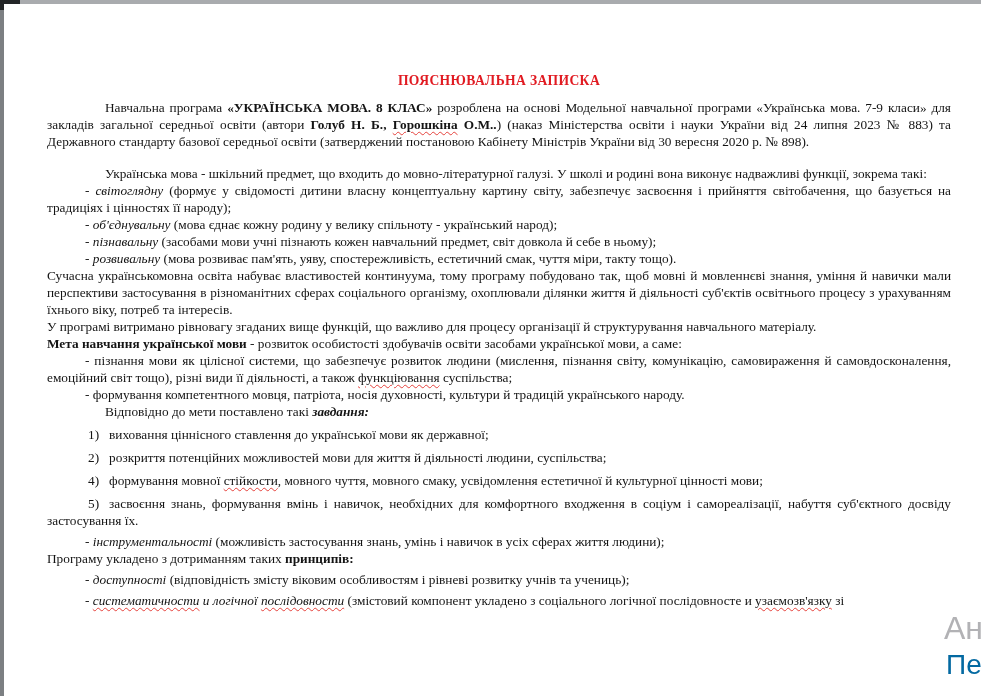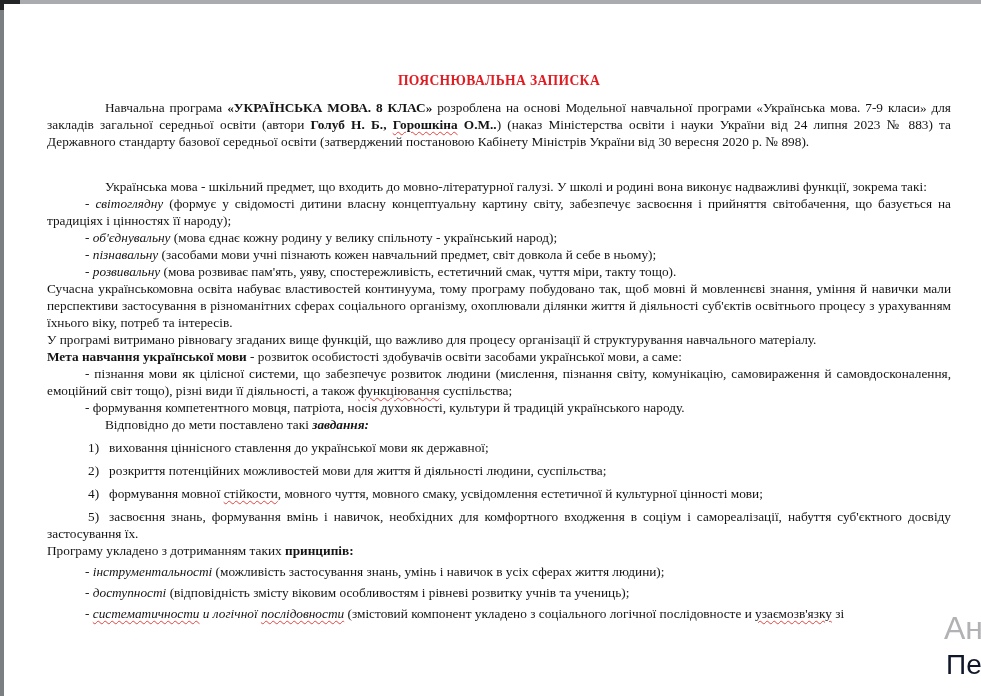--- a/index.html
+++ b/index.html
@@ -32,42 +32,42 @@
     text-align:center;
     font-size:13.6px;
     font-weight:bold;
     color:#e11b22;
     letter-spacing:.4px;
   }
   .para{margin:0;text-align:justify;}
   .p-indent{text-indent:58px;}
   .p-bullet{text-indent:38px;}
   .p-num{text-indent:41px;margin-top:6px;}
-  .p-gapbefore{margin-top:28px;}
+  .p-gapbefore{margin-top:15px;}
   .p-smallgap{margin-top:4px;}
   .b{font-weight:bold;}
   .i{font-style:italic;}
   .sq{
     text-decoration-line:underline;
     text-decoration-style:wavy;
     text-decoration-color:#e5423c;
     text-decoration-thickness:1px;
     text-underline-offset:2px;
     margin-top:40px;
   }
   .tab{display:inline-block;width:10px;}
 
   .watermark{
     position:absolute;
     font-family:"Liberation Sans","DejaVu Sans",sans-serif;
     font-weight:normal;
     user-select:none;
   }
   .wm1{left:944px;top:610px;font-size:32px;color:#b2b2b5;}
-  .wm2{left:946px;top:649px;font-size:28px;color:#0f172a;}
+  .wm2{left:946px;top:649px;font-size:28px;color:#0369a1;}
 </style>
 </head>
 <body>
 
 <div class="page">
   <div class="top-bar"></div>
   <div class="top-bar-dark"></div>
   <div class="left-strip"></div>
   <div class="left-strip-dark"></div>
 
@@ -83,22 +83,22 @@
         <p class="para"><span>Сучасна українськомовна освіта набуває властивостей континуума, тому програму побудовано так, щоб мовні й мовленнєві знання, уміння й навички мали перспективи застосування в різноманітних сферах соціального організму, охоплювали ділянки життя й діяльності суб'єктів освітнього процесу з урахуванням їхнього віку, потреб та інтересів.</span></p>
         <p class="para"><span>У програмі витримано рівновагу згаданих вище функцій, що важливо для процесу організації й структурування навчального матеріалу.</span></p>
         <p class="para"><span class="b">Мета навчання української мови</span><span> - розвиток особистості здобувачів освіти засобами української мови, а саме:</span></p>
         <p class="para p-bullet"><span>- пізнання мови як цілісної системи, що забезпечує розвиток людини (мислення, пізнання світу, комунікацію, самовираження й самовдосконалення, емоційний світ тощо), різні види її діяльності, а також </span><span class="sq">функціювання</span><span> суспільства;</span></p>
         <p class="para p-bullet"><span>- формування компетентного мовця, патріота, носія духовності, культури й традицій українського народу.</span></p>
         <p class="para p-indent"><span>Відповідно до мети поставлено такі </span><span class="b i">завдання:</span></p>
         <p class="para p-num"><span>1)</span><span class="tab"></span><span>виховання ціннісного ставлення до української мови як державної;</span></p>
         <p class="para p-num"><span>2)</span><span class="tab"></span><span>розкриття потенційних можливостей мови для життя й діяльності людини, суспільства;</span></p>
         <p class="para p-num"><span>4)</span><span class="tab"></span><span>формування мовної </span><span class="sq">стійкости</span><span>, мовного чуття, мовного смаку, усвідомлення естетичної й культурної цінності мови;</span></p>
         <p class="para p-num"><span>5)</span><span class="tab"></span><span>засвоєння знань, формування вмінь і навичок, необхідних для комфортного входження в соціум і самореалізації, набуття суб'єктного досвіду застосування їх.</span></p>
+        <p class="para p-bullet p-smallgap"><span>- </span><span class="i">інструментальності</span><span> (можливість застосування знань, умінь і навичок в усіх сферах життя людини);</span></p>
         <p class="para"><span>Програму укладено з дотриманням таких </span><span class="b">принципів:</span></p>
-        <p class="para p-bullet p-smallgap"><span>- </span><span class="i">інструментальності</span><span> (можливість застосування знань, умінь і навичок в усіх сферах життя людини);</span></p>
         <p class="para p-bullet p-smallgap"><span>- </span><span class="i">доступності</span><span> (відповідність змісту віковим особливостям і рівневі розвитку учнів та учениць);</span></p>
         <p class="para p-bullet p-smallgap"><span>- </span><span class="i sq">систематичности</span><span class="i"> и логічної </span><span class="i sq">послідовности</span><span> (змістовий компонент укладено з соціального логічної послідовносте и </span><span class="sq">узаємозв'язку</span><span> зі</span></p>
       </div>
   </div>
 
   <div class="watermark wm1">Ан</div>
   <div class="watermark wm2">Пе</div>
 </div>
 
 </body></html>

